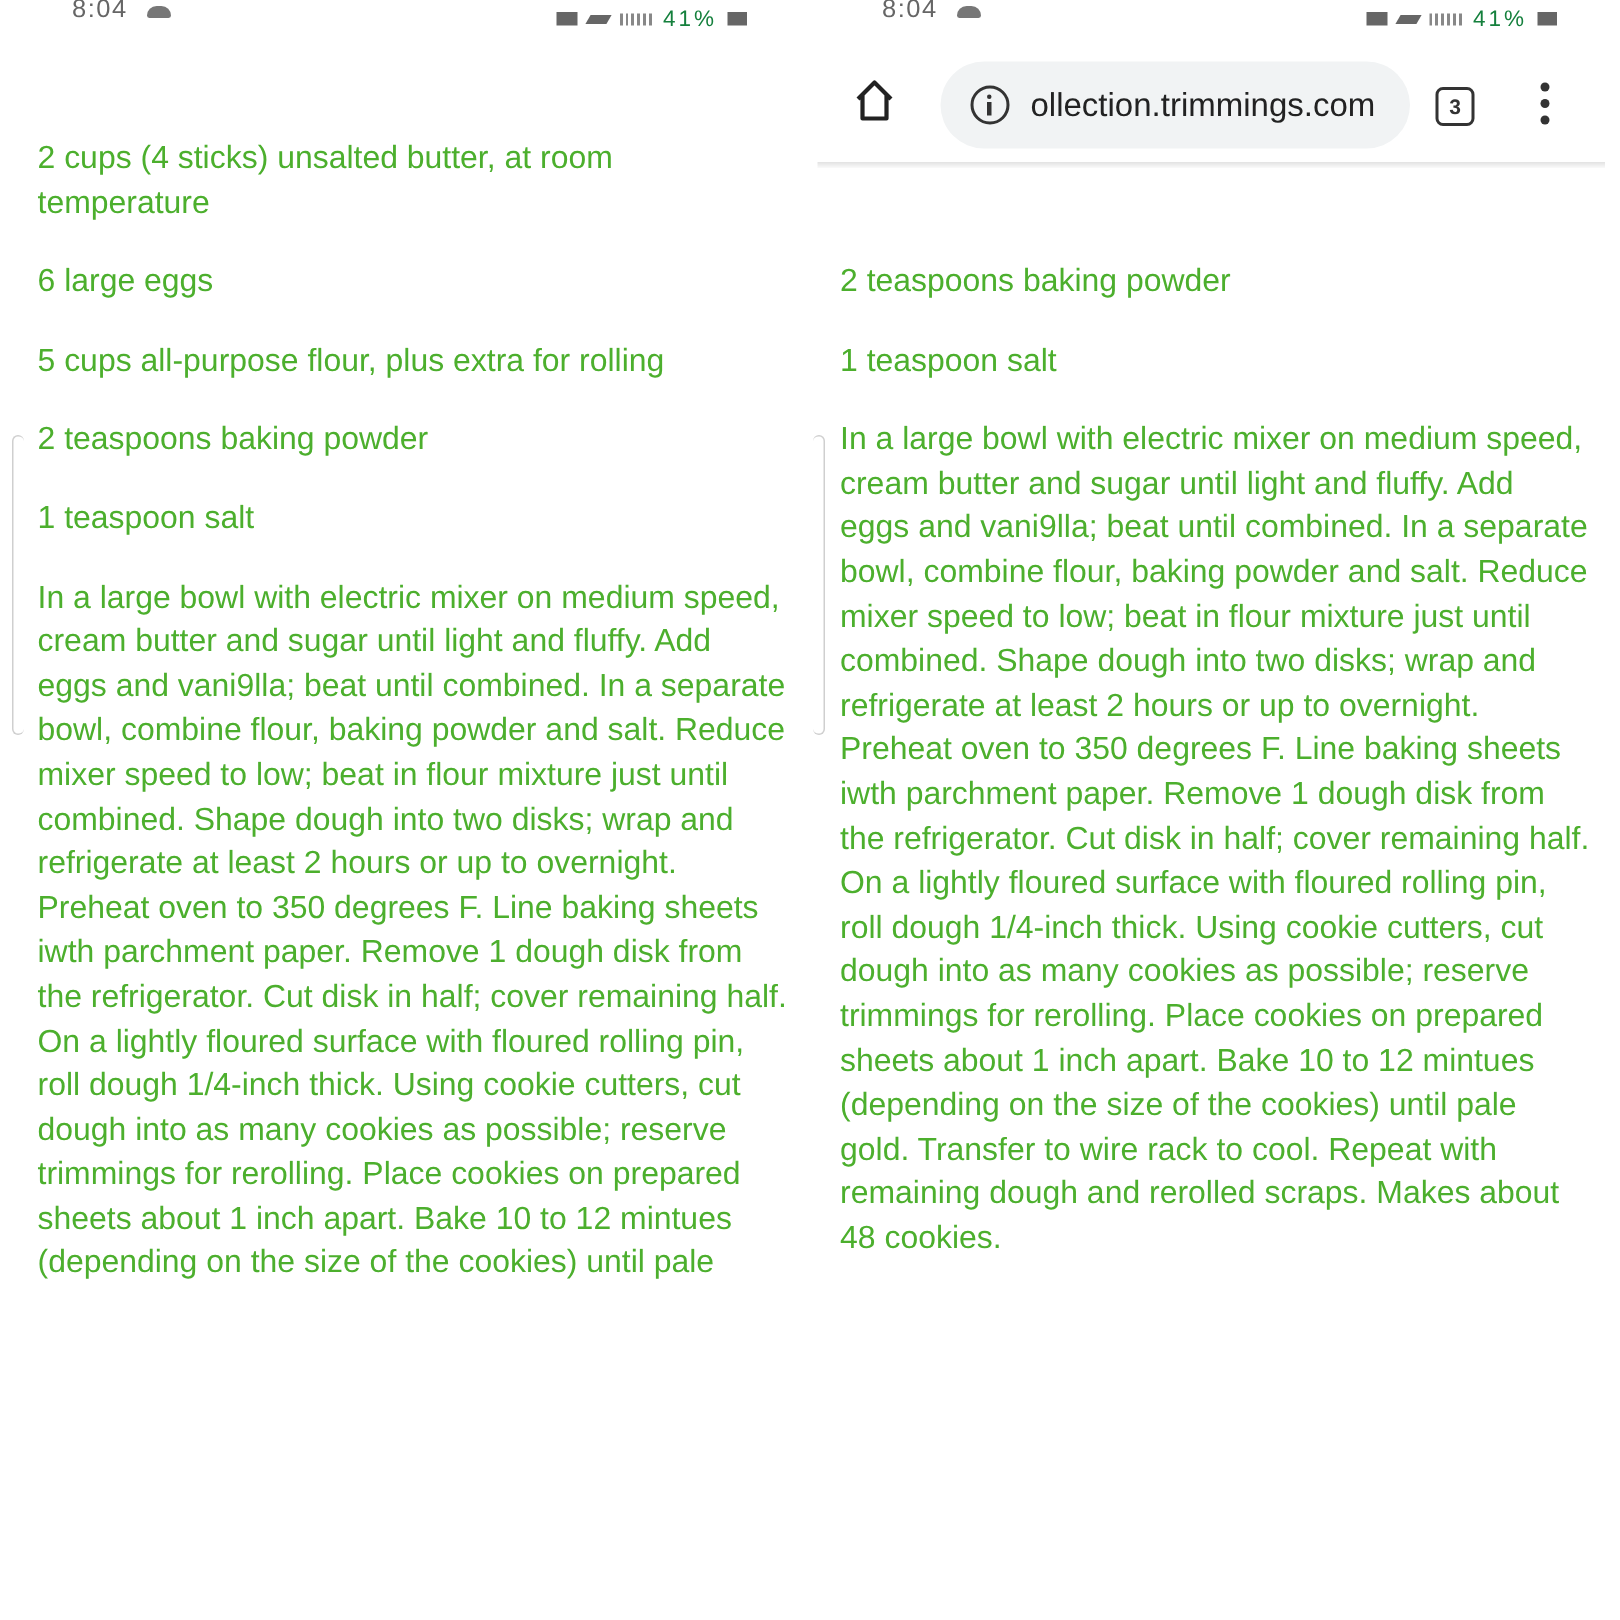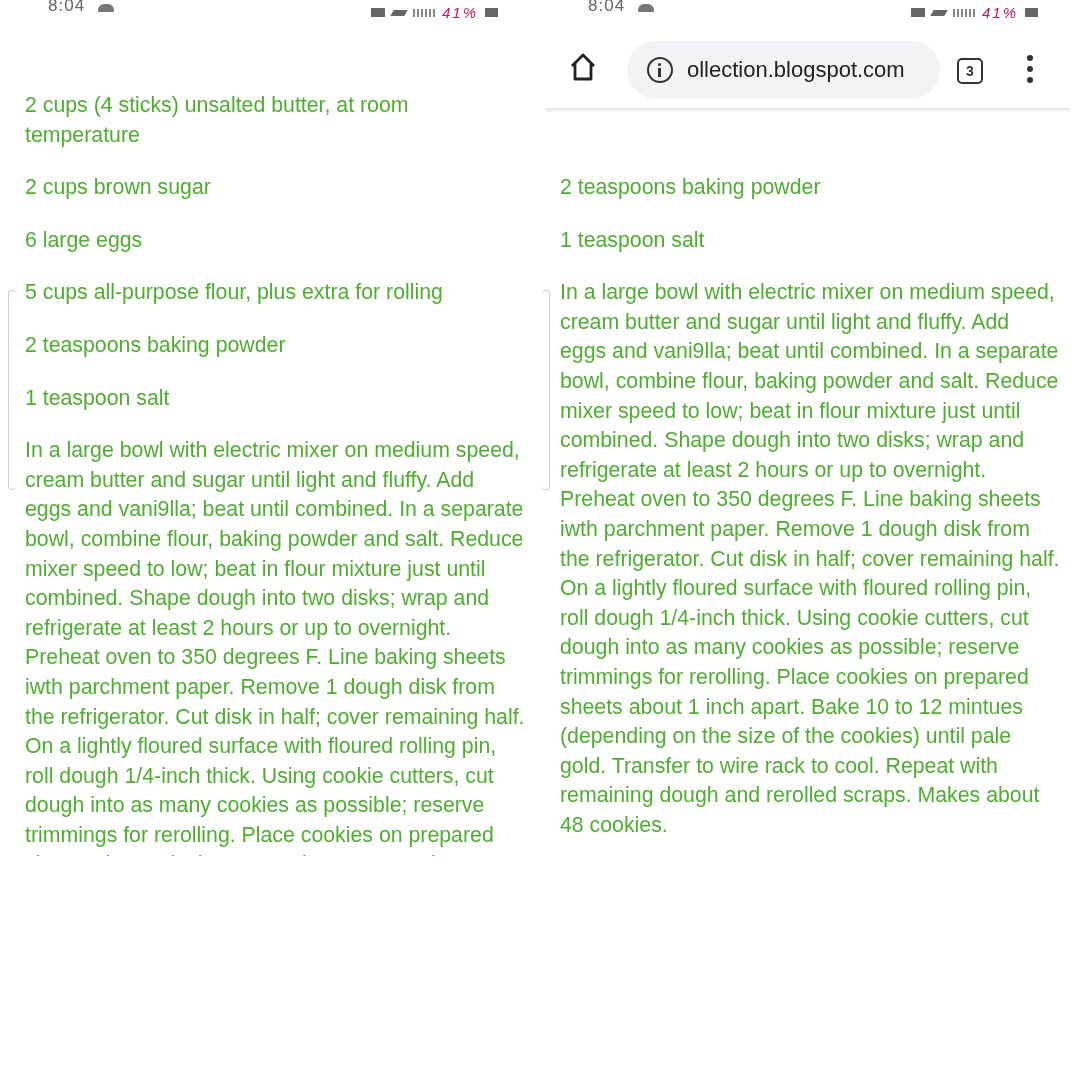--- a/index.html
+++ b/index.html
@@ -7,21 +7,21 @@
   body { font-family: "Liberation Sans", "DejaVu Sans", sans-serif; position: relative; }
 
   .panel { position: absolute; top: 0; width: 540px; height: 856px; background: #fff; overflow: hidden; }
   .panel.left { left: 0; }
   .panel.right { left: 540px; }
 
   
   .status-bar { position: absolute; top: 0; left: 0; width: 540px; height: 28px; color: #555; font-size: 15px; }
   .status-time { position: absolute; left: 48px; top: -4px; letter-spacing: 1px; color: #666; font-size: 17px; }
   .status-weather { position: absolute; left: 98px; top: 4px; width: 16px; height: 8px; background: #777; border-radius: 8px 8px 2px 2px; }
-  .status-right { position: absolute; right: 42px; top: 4px; display: flex; align-items: center; gap: 7px; color: #be185d; font-size: 13px; font-style: italic; }
+  .status-right { position: absolute; right: 42px; top: 4px; display: flex; align-items: center; gap: 7px; color: #15803d; font-size: 13px; }
   .sb-icon { display: inline-block; background: #666; }
   .sb-mute { width: 14px; height: 9px; }
   .sb-wifi-off { width: 14px; height: 6px; transform: skewX(-30deg); }
   .sb-signal { width: 22px; height: 8px; background: repeating-linear-gradient(90deg,#888 0 2px,transparent 2px 4px); }
   .sb-battery { width: 13px; height: 9px; }
   .status-battery-text { font-size: 15px; letter-spacing: 2px; }
 
   
   .toolbar { position: absolute; top: 38px; left: 10px; width: 525px; height: 64px; }
   .home-btn { position: absolute; left: 18px; top: 14px; width: 30px; height: 30px; }
@@ -67,21 +67,20 @@
       <span class="sb-icon sb-signal"></span>
       <span class="status-battery-text">41%</span>
       <span class="sb-icon sb-battery"></span>
     </div>
   </div>
 
   <div class="edge-handle"></div>
 
   <div class="content">
     <p class="para">2 cups (4 sticks) unsalted butter, at room temperature</p>
-    <p class="para">2 cups brown sugar</p>
     <p class="para">6 large eggs</p>
     <p class="para">5 cups all-purpose flour, plus extra for rolling</p>
     <p class="para">2 teaspoons baking powder</p>
     <p class="para">1 teaspoon salt</p>
     <p class="para">In a large bowl with electric mixer on medium speed, cream butter and sugar until light and fluffy. Add eggs and vani9lla; beat until combined. In a separate bowl, combine flour, baking powder and salt. Reduce mixer speed to low; beat in flour mixture just until combined. Shape dough into two disks; wrap and refrigerate at least 2 hours or up to overnight. Preheat oven to 350 degrees F. Line baking sheets iwth parchment paper. Remove 1 dough disk from the refrigerator. Cut disk in half; cover remaining half. On a lightly floured surface with floured rolling pin, roll dough 1/4-inch thick. Using cookie cutters, cut dough into as many cookies as possible; reserve trimmings for rerolling. Place cookies on prepared sheets about 1 inch apart. Bake 10 to 12 mintues (depending on the size of the cookies) until pale gold. Transfer to wire rack to cool. Repeat with</p>
   </div>
 
   <div class="nav-divider"></div>
   <div class="nav-bar">
     <div class="nav-recents">
@@ -106,21 +105,21 @@
       <span class="sb-icon sb-battery"></span>
     </div>
   </div>
 
   <div class="toolbar">
     <svg class="home-btn" viewBox="0 0 30 30">
       <path d="M4 14 L15 3 L26 14 M7 11 V27 H23 V11" fill="none" stroke="#222" stroke-width="2.8" stroke-linejoin="round"></path>
     </svg>
     <div class="url-pill">
       <span class="info-icon"></span>
-      <span class="url-text">ollection.blogspot.com</span>
+      <span class="url-text">ollection.trimmings.com</span>
     </div>
     <div class="tabs-btn">3</div>
     <div class="menu-btn">
         <span></span>
         <span></span>
         <span></span>
       </div>
   </div>
   <div class="toolbar-shadow"></div>
 

